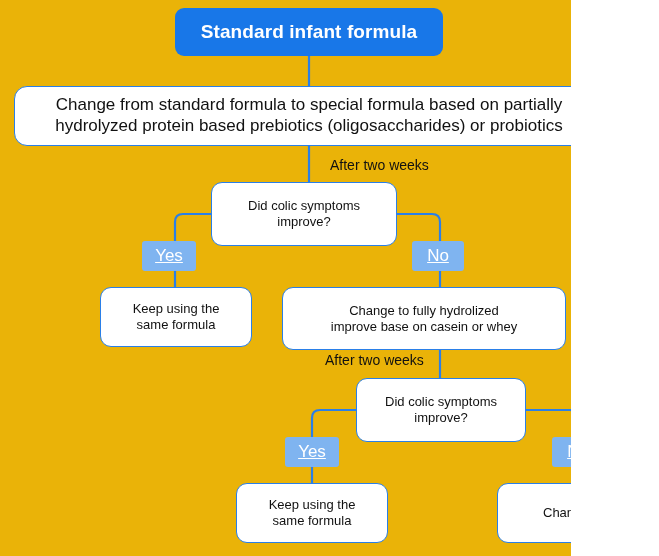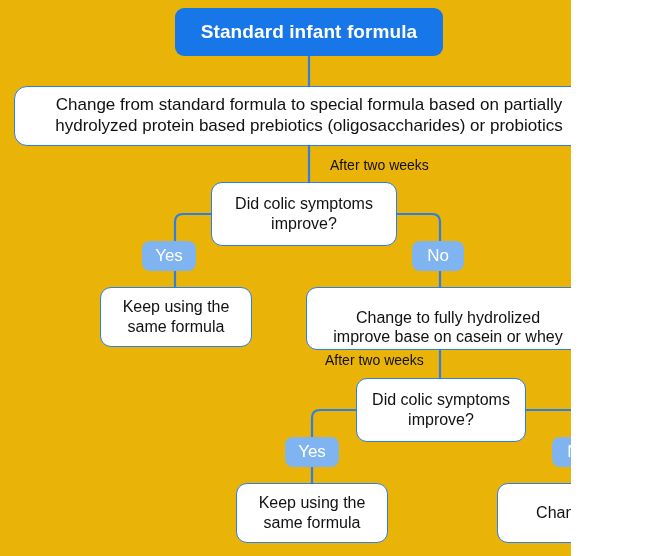--- a/index.html
+++ b/index.html
@@ -43,40 +43,41 @@
     font-weight: bold;
     font-size: 19px;
     border-radius: 9px;
     letter-spacing: 0.1px;
   }
   
   .node-box {
     background: #ffffff;
     border: 1.6px solid #2a7fe8;
     border-radius: 11px;
-    font-size: 16px;
+    font-size: 13px;
     color: #111111;
     padding: 2px 8px;
   }
   .node-box.wide {
     font-size: 17px;
     border-radius: 13px;
   }
   
   .chip {
     position: absolute;
     box-sizing: border-box;
     display: flex;
     align-items: center;
     justify-content: center;
     background: #7fb4f0;
     color: #ffffff;
     font-size: 17px;
-    border-radius: 8px;
+    border-radius: 3px;
     height: 30px;
+    text-decoration: underline;
   }
   
   .edge-label {
     position: absolute;
     font-size: 14px;
     color: #111111;
     white-space: nowrap;
   }
   .nowrap-line { display: block; }
 </style>
@@ -140,21 +141,21 @@
     <span>No</span>
   </div>
 
   <div class="node node-box" style="left:100px; top:287px; width:152px; height:60px;">
     <span>
       <span class="nowrap-line">Keep using the</span>
       <span class="nowrap-line">same formula</span>
     </span>
   </div>
 
-  <div class="node node-box" style="left:306px; top:287px; width:284px; height:63px;align-items:flex-end;">
+  <div class="node node-box" style="left:282px; top:287px; width:284px; height:63px;">
     <span>
       <span class="nowrap-line">Change to fully hydrolized</span>
       <span class="nowrap-line">improve base on casein or whey</span>
     </span>
   </div>
 
   <div class="edge-label" style="left:325px; top:352px;">After two weeks</div>
 
   <div class="node node-box" style="left:356px; top:378px; width:170px; height:64px;">
     <span>

